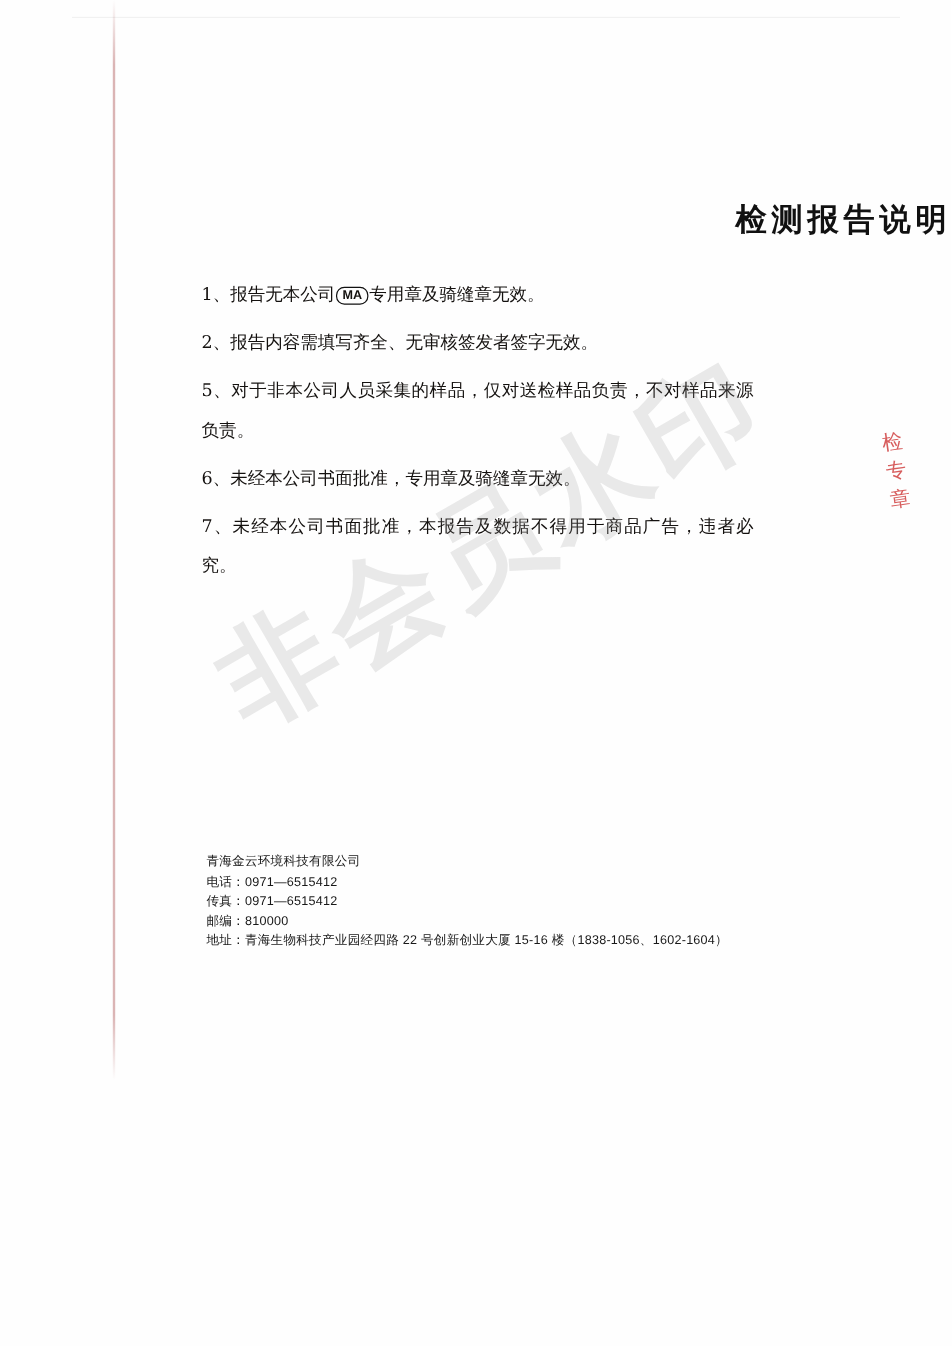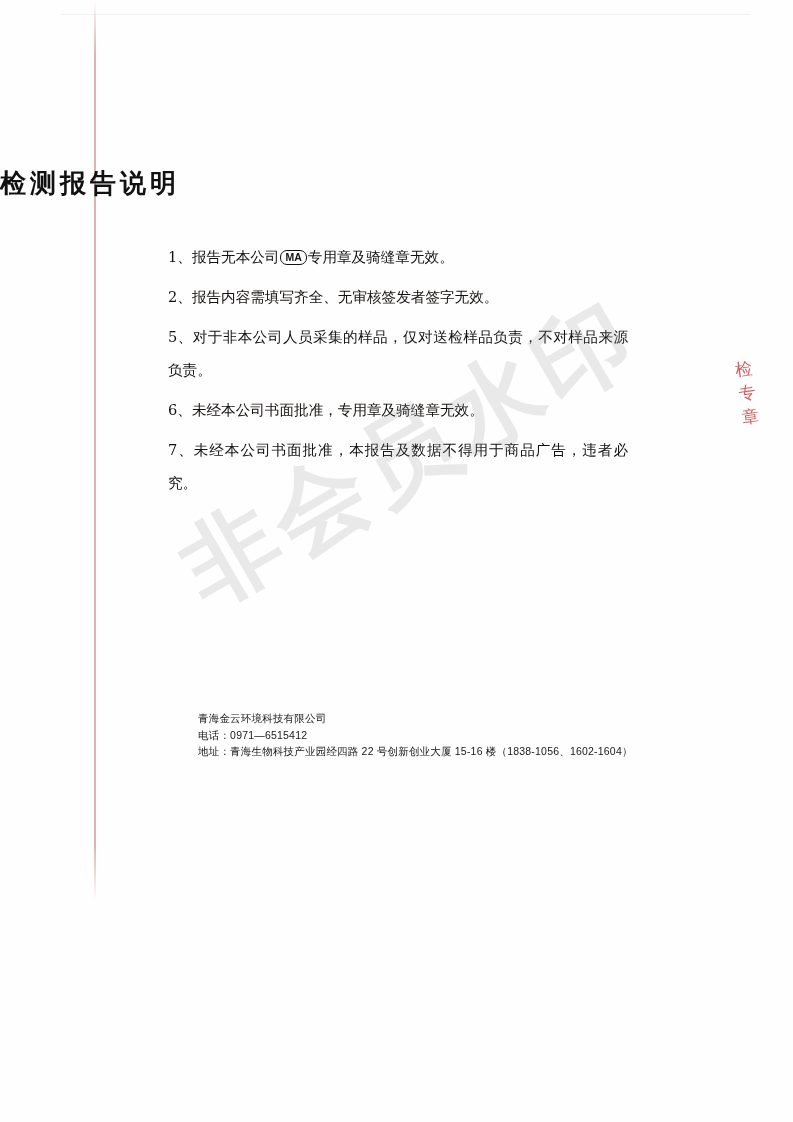--- a/index.html
+++ b/index.html
@@ -38,32 +38,32 @@
     width: 690px;
     height: 1px;
     background: rgba(0,0,0,0.05);
   }
 
   .doc-title {
     position: absolute;
     left: 0;
     top: 166px;
     width: 793px;
-    text-align: left;
+    text-align: right;
     font-size: 26px;
     font-weight: bold;
     letter-spacing: 4px;
     font-family: "DejaVu Serif", "Liberation Serif", serif;
     color: #111;
   }
 
   .clauses {
     position: absolute;
     left: 168px;
-    top: 240px;
+    top: 229px;
     width: 460px;
     font-size: 14.6px;
     line-height: 33px;
     color: #14110f;
     font-family: "DejaVu Serif", "Liberation Serif", serif;
   }
   .clause {
     margin: 0 0 7px 0;
     text-align: justify;
     position: relative;
@@ -94,21 +94,21 @@
   .footer-block {
     position: absolute;
     left: 172px;
     top: 710px;
     font-family: "Liberation Sans", "DejaVu Sans", sans-serif;
     font-size: 10.5px;
     line-height: 16.5px;
     color: #181818;
     letter-spacing: 0.2px;
   }
-  .footer-block div { white-space: nowrap; margin-left: 26px; }
+  .footer-block div { white-space: nowrap; }
 
   
   .watermark {
     position: absolute;
     left: 150px;
     top: 390px;
     width: 520px;
     text-align: center;
     font-size: 95px;
     font-weight: bold;
@@ -181,16 +181,18 @@
 
   <div class="stamp-right">
     <span>检</span>
     <span>专</span>
     <span>章</span>
   </div>
 
   <div class="footer-block">
     <div>青海金云环境科技有限公司</div>
     <div>电话：0971—6515412</div>
+    <div>传真：0971—6515412</div>
+    <div>邮编：810000</div>
     <div>地址：青海生物科技产业园经四路 22 号创新创业大厦 15-16 楼（1838-1056、1602-1604）</div>
   </div>
 
 </div>
 
 </body></html>

